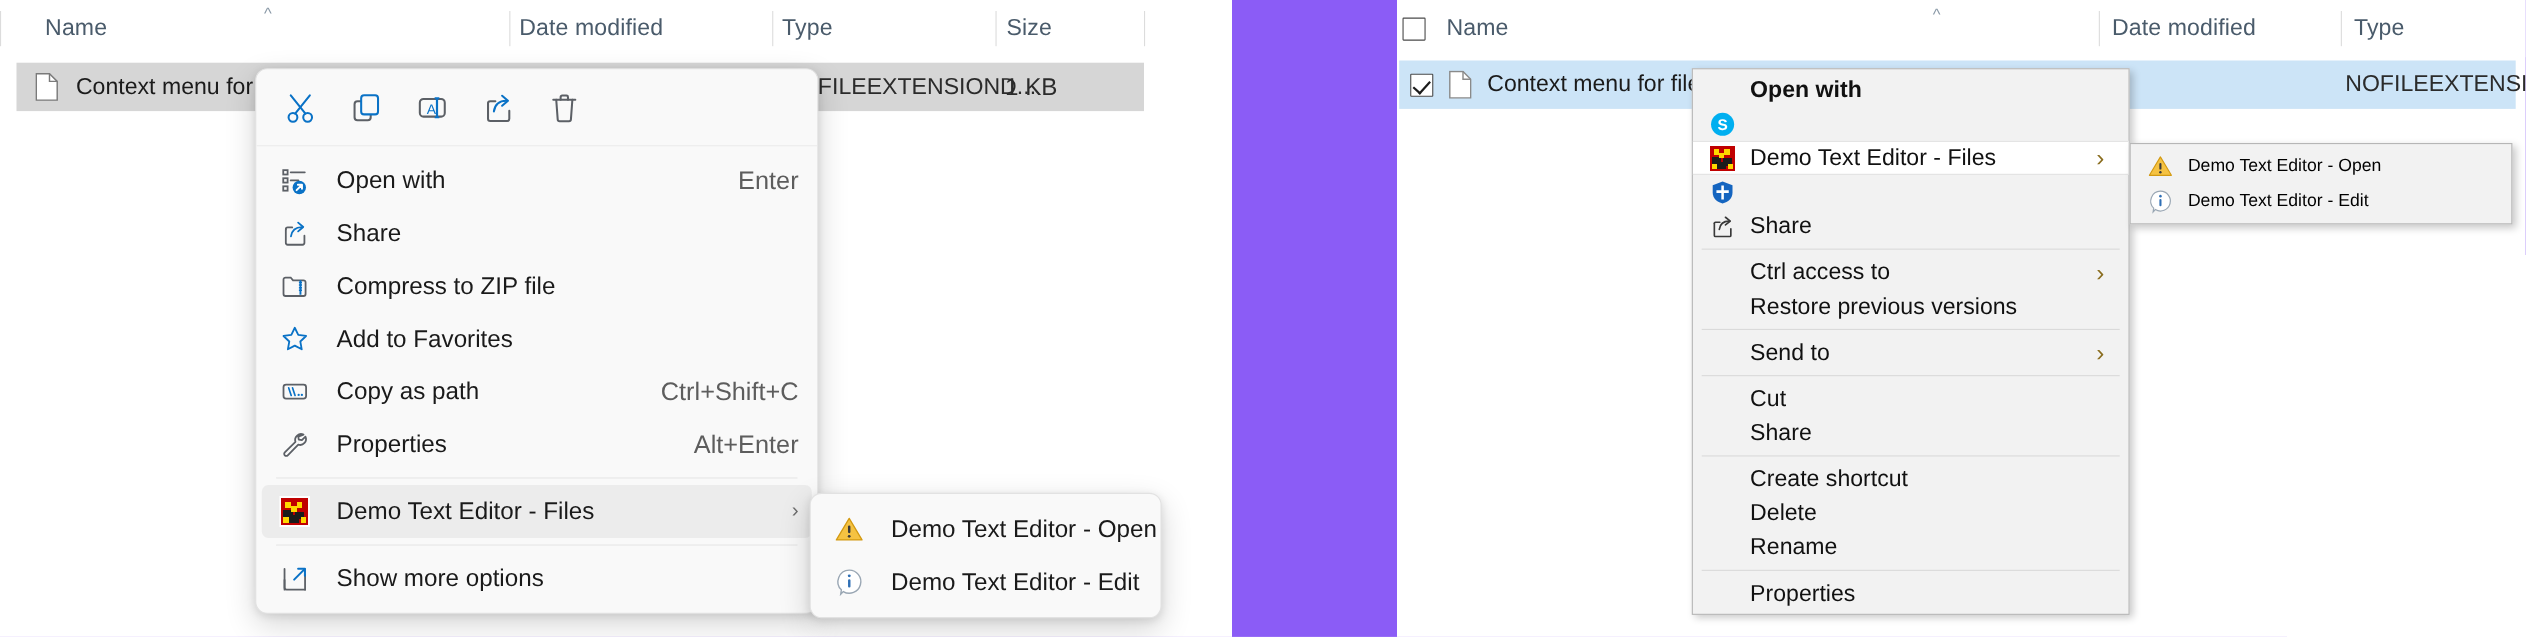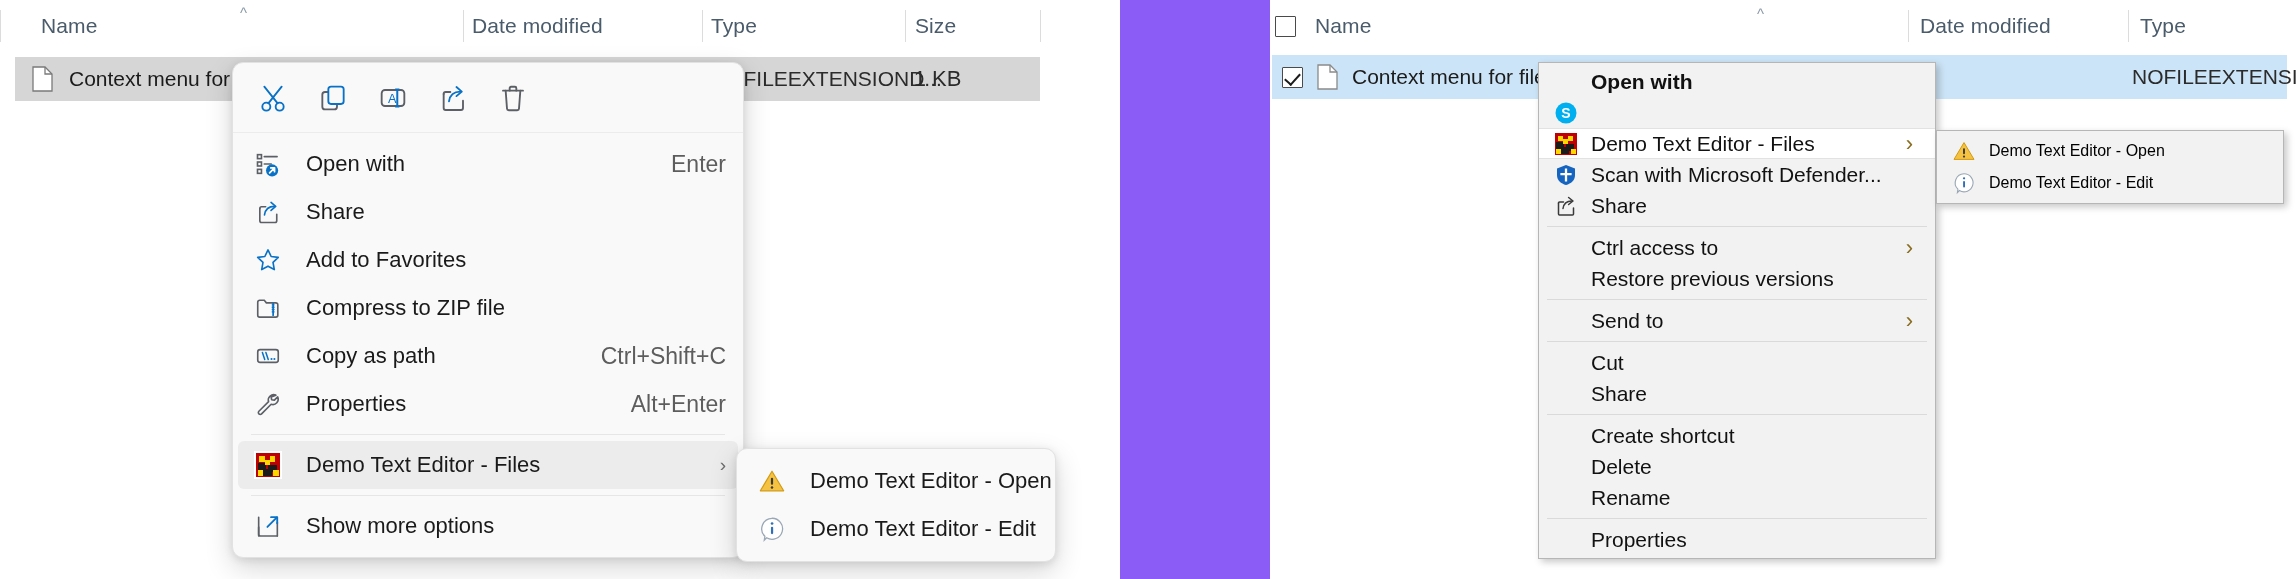--- a/index.html
+++ b/index.html
@@ -277,37 +277,37 @@
             <path d="M9 14.5 C9.8 9 13.5 7.2 17.5 7.2" stroke="#0a72c6" stroke-linecap="round"></path>
             <path d="M14.6 3.8 L18.6 7.2 L14.6 10.6" stroke="#0a72c6" stroke-linecap="round" stroke-linejoin="round"></path>
           </svg>
         </span>
         <span class="lbl">Share</span>
         <span class="accel"></span>
       </div>
 
       <div class="w11-item">
         <span class="ico">
-          <svg width="28" height="28" viewBox="0 0 24 24" fill="none" stroke="#0a72c6" stroke-width="1.4" stroke-linejoin="round">
-            <path d="M12 3.4 l2.7 5.6 6.1 .8 -4.5 4.3 1.1 6.1 -5.4 -2.9 -5.4 2.9 1.1 -6.1 -4.5 -4.3 6.1 -.8 z"></path>
-          </svg>
-        </span>
-        <span class="lbl">Add to Favorites</span>
-        <span class="accel"></span>
-      </div>
-
-      <div class="w11-item">
-        <span class="ico">
           <svg width="28" height="28" viewBox="0 0 24 24" fill="none" stroke-width="1.4">
             <path d="M3.2 7 a1.6 1.6 0 0 1 1.6-1.6 h4 l1.8 2.2 h8.2 a1.6 1.6 0 0 1 1.6 1.6 v9 a1.6 1.6 0 0 1 -1.6 1.6 H4.8 a1.6 1.6 0 0 1 -1.6-1.6 z" stroke="#5c6066"></path>
             <path d="M16.4 7.6 v11.2" stroke="#0a72c6" stroke-width="1.5"></path>
             <path d="M15.2 9.3 h2.4 M15.2 11.3 h2.4 M15.2 13.3 h2.4 M15.2 15.3 h2.4" stroke="#0a72c6" stroke-width="1.2"></path>
           </svg>
         </span>
         <span class="lbl">Compress to ZIP file</span>
+        <span class="accel"></span>
+      </div>
+
+      <div class="w11-item">
+        <span class="ico">
+          <svg width="28" height="28" viewBox="0 0 24 24" fill="none" stroke="#0a72c6" stroke-width="1.4" stroke-linejoin="round">
+            <path d="M12 3.4 l2.7 5.6 6.1 .8 -4.5 4.3 1.1 6.1 -5.4 -2.9 -5.4 2.9 1.1 -6.1 -4.5 -4.3 6.1 -.8 z"></path>
+          </svg>
+        </span>
+        <span class="lbl">Add to Favorites</span>
         <span class="accel"></span>
       </div>
 
       <div class="w11-item">
         <span class="ico">
           <svg width="28" height="28" viewBox="0 0 24 24" fill="none" stroke-width="1.4">
             <rect x="3.2" y="6.5" width="17.6" height="11" rx="2" stroke="#5c6066"></rect>
             <path d="M7.2 9 L9.2 15 M10.2 9 L12.2 15" stroke="#0a72c6" stroke-width="1.3" stroke-linecap="round"></path>
             <circle cx="15" cy="14.6" r="0.9" fill="#0a72c6"></circle>
             <circle cx="17.5" cy="14.6" r="0.9" fill="#0a72c6"></circle>
@@ -425,21 +425,20 @@
       <span class="chev">›</span>
     </div>
 
     <div class="w10-item">
       <span class="ico">
         <svg width="24" height="24" viewBox="0 0 24 24">
           <path d="M12 2 L21 5.4 V12 c0 5.4 -3.9 8.6 -9 10 -5.1 -1.4 -9 -4.6 -9 -10 V5.4 z" fill="#1565c0"></path>
           <path d="M12 5.6 v12.8 M6.4 11.2 h11.2" stroke="#ffffff" stroke-width="2.3"></path>
         </svg>
       </span>
-      <span class="lbl">Scan with Microsoft Defender...</span>
     </div>
 
     <div class="w10-item">
       <span class="ico">
         <svg width="24" height="24" viewBox="0 0 24 24" fill="none" stroke="#3a3a3a" stroke-width="1.5">
           <path d="M4.5 9 V20 a1 1 0 0 0 1 1 H18.5 a1 1 0 0 0 1 -1 V14" stroke-linecap="round"></path>
           <path d="M4.5 9 a1 1 0 0 1 1 -1 H9.5" stroke-linecap="round"></path>
           <path d="M9 14.5 C9.8 9 13.5 7 17.8 7" stroke-linecap="round"></path>
           <path d="M14.6 3.5 L19 7 L14.6 10.5" stroke-linecap="round" stroke-linejoin="round"></path>
         </svg>

